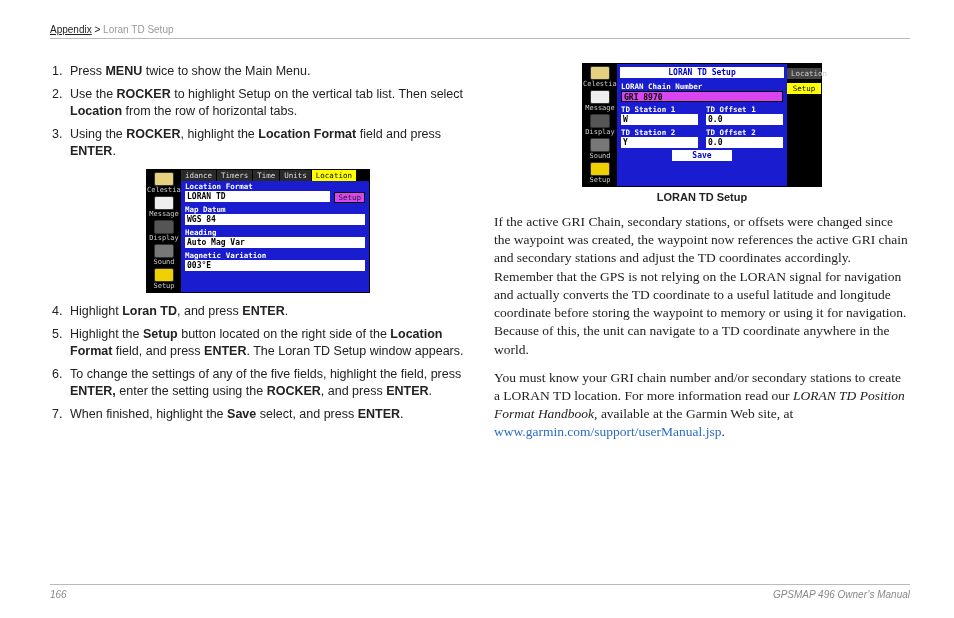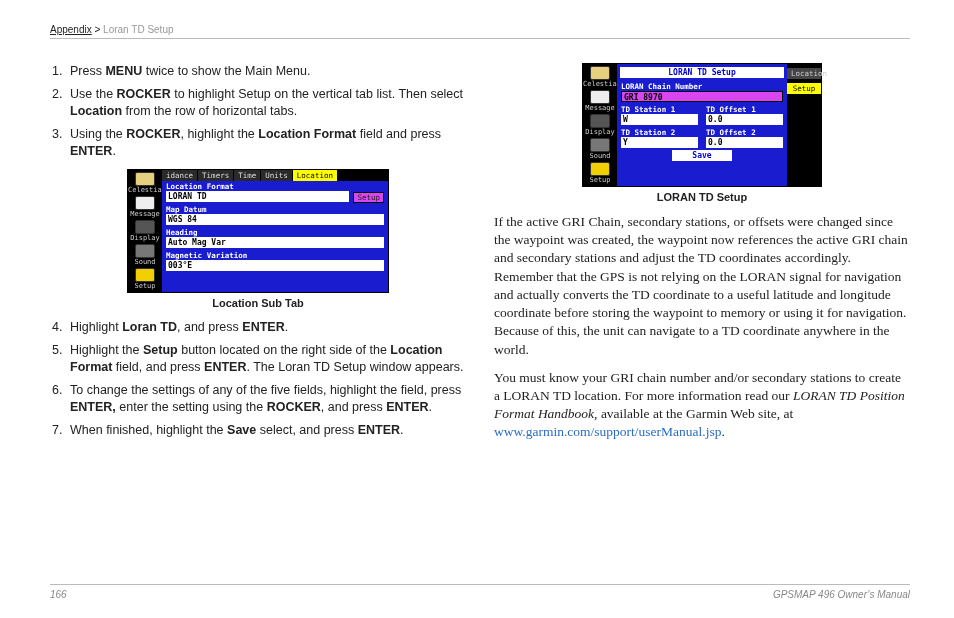--- a/index.html
+++ b/index.html
@@ -16,21 +16,21 @@
   .caption { text-align: center; font-weight: bold; font-size: 11px; margin-top: 4px; }
   .screen-wrap { display:flex; justify-content:center; margin: 10px 0 2px; }
   .screen { background:#000; border:1px solid #000; display:flex; font-family: monospace; font-size:8px; }
   .sidebar { width:34px; background:#000; display:flex; flex-direction:column; justify-content:space-between; padding:1px 0; }
   .sbi { text-align:center; color:#ccc; font-size:7px; line-height:1; padding:1px 0; }
   .sbi .ic { width:20px; height:14px; margin:0 auto 1px; background:#e5d080; border:1px solid #333; border-radius:2px; }
   .sbi.msg .ic { background:#eee; }
   .sbi.dsp .ic { background:#555; }
   .sbi.snd .ic { background:#777; }
   .sbi.stp .ic { background:#f0d000; }
-  .mainpane { background:#1a1cd0; width:226px; padding:0; }
+  .mainpane { background:#1a1cd0; width:188px; padding:0; }
   .tabs { display:flex; background:#000; }
   .tab { color:#ddd; background:#2a2a2a; padding:1px 4px; font-size:7.5px; border-right:1px solid #000;}
   .tab.active { background:#ff0; color:#000; }
   .rtab { width:34px; background:#000; display:flex; flex-direction:column; align-items:center; padding-top:2px;}
   .rtab .ract { background:#ff0; color:#000; font-size:7.5px; padding:1px 4px; margin:2px; width:34px; text-align:center; }
   .rtab .rinact { background:#444; color:#ccc; font-size:7.5px; padding:1px 4px; margin:2px; width:34px; text-align:center; }
   .fldlbl { color:#fff; font-size:7.5px; font-weight:bold; padding:1px 4px 0 4px; }
   .fldbox { background:#fff; color:#000; margin:0 4px 2px 4px; padding:0 2px; font-weight:bold; font-size:8px; height:11px; line-height:11px; }
   .sel { background:#d946ef; border:1px solid #000; }
   .row2 { display:flex; gap:8px; padding:0 4px; }
@@ -81,21 +81,20 @@
           </div>
           <div class="fldlbl">Map Datum</div>
           <div class="fldbox">WGS 84</div>
           <div class="fldlbl">Heading</div>
           <div class="fldbox">Auto Mag Var</div>
           <div class="fldlbl">Magnetic Variation</div>
           <div class="fldbox">003°E</div>
         </div>
       </div>
     </div>
-    <div class="caption">Location Sub Tab</div>
 
     <ol start="4" style="margin-top:10px;">
       <li><span>Highlight </span><b>Loran TD</b><span>, and press </span><b>ENTER</b><span>.</span></li>
       <li><span>Highlight the </span><b>Setup</b><span> button located on the right side of the </span><b>Location Format</b><span> field, and press </span><b>ENTER</b><span>. The Loran TD Setup window appears.</span></li>
       <li><span>To change the settings of any of the five fields, highlight the field, press </span><b>ENTER,</b><span> enter the setting using the </span><b>ROCKER</b><span>, and press </span><b>ENTER</b><span>.</span></li>
       <li><span>When finished, highlight the </span><b>Save</b><span> select, and press </span><b>ENTER</b><span>.</span></li>
     </ol>
   </div>
 
   <div class="col">

